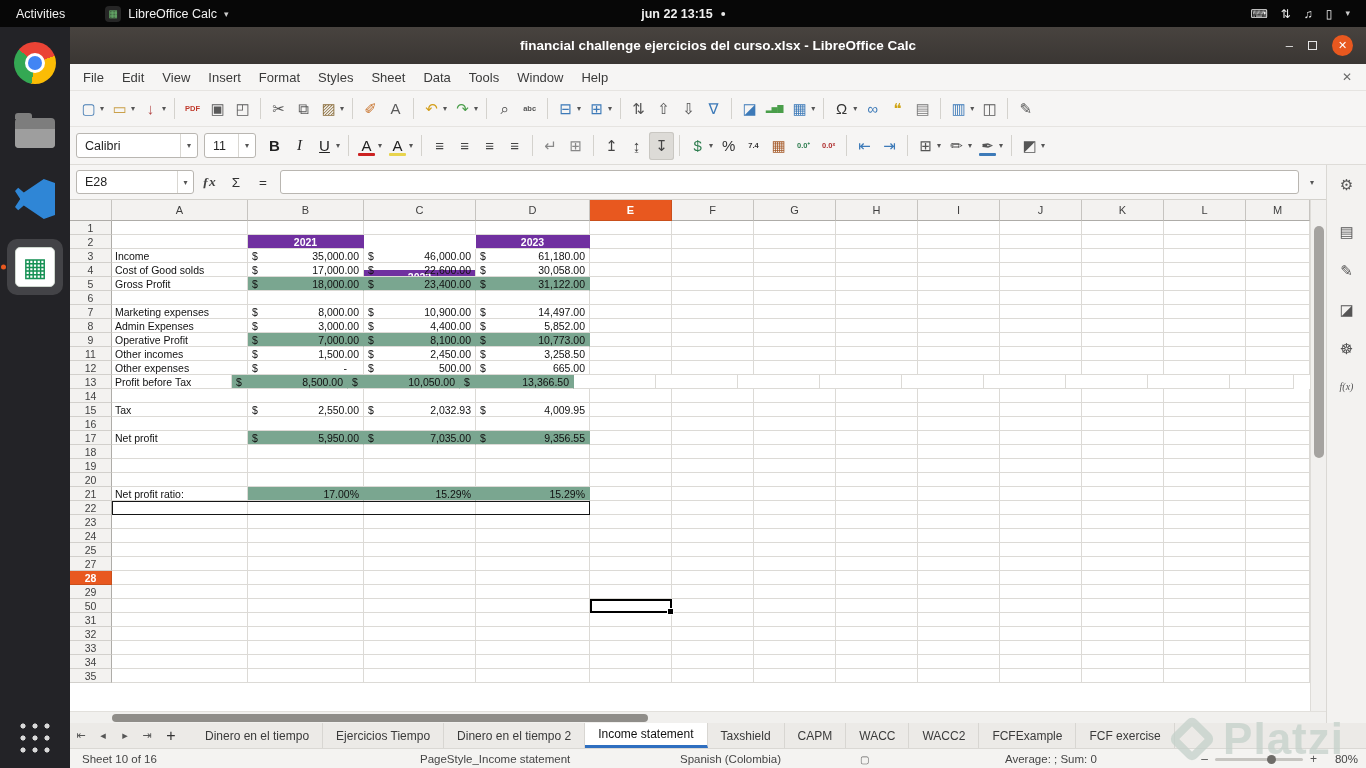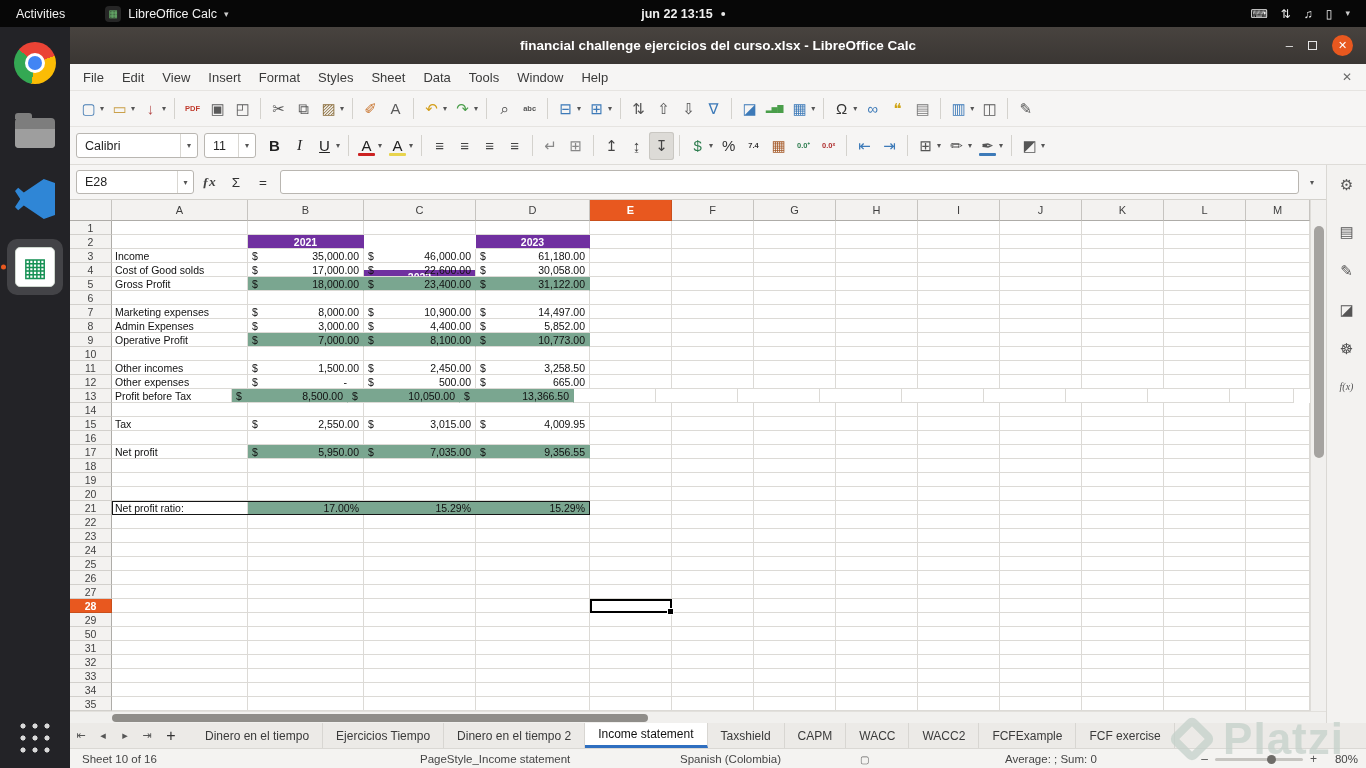--- a/index.html
+++ b/index.html
@@ -681,36 +681,20 @@
           <div class="gcell" style="width: 82px;"></div>
           <div class="gcell" style="width: 82px;"></div>
           <div class="gcell" style="width: 82px;"></div>
           <div class="gcell" style="width: 82px;"></div>
           <div class="gcell" style="width: 82px;"></div>
           <div class="gcell" style="width: 82px;"></div>
           <div class="gcell" style="width: 82px;"></div>
           <div class="gcell" style="width: 64px;"></div>
         </div>
         <div class="grow">
-          <div class="grh">10</div>
-          <div class="gcell" style="width: 136px;"></div>
-          <div class="gcell" style="width: 116px;"></div>
-          <div class="gcell" style="width: 112px;"></div>
-          <div class="gcell" style="width: 114px;"></div>
-          <div class="gcell" style="width: 82px;"></div>
-          <div class="gcell" style="width: 82px;"></div>
-          <div class="gcell" style="width: 82px;"></div>
-          <div class="gcell" style="width: 82px;"></div>
-          <div class="gcell" style="width: 82px;"></div>
-          <div class="gcell" style="width: 82px;"></div>
-          <div class="gcell" style="width: 82px;"></div>
-          <div class="gcell" style="width: 82px;"></div>
-          <div class="gcell" style="width: 64px;"></div>
-        </div>
-        <div class="grow">
           <div class="grh">11</div>
           <div class="gcell lbl" style="width: 136px;">Other incomes</div>
           <div class="gcell cur" style="width: 116px;">
             <span class="sym">$</span>
             <span class="val">1,500.00</span>
           </div>
           <div class="gcell cur" style="width: 112px;">
             <span class="sym">$</span>
             <span class="val">2,450.00</span>
           </div>
@@ -796,21 +780,21 @@
         </div>
         <div class="grow">
           <div class="grh">15</div>
           <div class="gcell lbl" style="width: 136px;">Tax</div>
           <div class="gcell cur" style="width: 116px;">
             <span class="sym">$</span>
             <span class="val">2,550.00</span>
           </div>
           <div class="gcell cur" style="width: 112px;">
             <span class="sym">$</span>
-            <span class="val">3,015.00</span>
+            <span class="val">2,032.93</span>
           </div>
           <div class="gcell cur" style="width: 114px;">
             <span class="sym">$</span>
             <span class="val">4,009.95</span>
           </div>
           <div class="gcell" style="width: 82px;"></div>
           <div class="gcell" style="width: 82px;"></div>
           <div class="gcell" style="width: 82px;"></div>
           <div class="gcell" style="width: 82px;"></div>
           <div class="gcell" style="width: 82px;"></div>
@@ -967,36 +951,20 @@
           <div class="gcell" style="width: 82px;"></div>
           <div class="gcell" style="width: 82px;"></div>
           <div class="gcell" style="width: 82px;"></div>
           <div class="gcell" style="width: 82px;"></div>
           <div class="gcell" style="width: 82px;"></div>
           <div class="gcell" style="width: 82px;"></div>
           <div class="gcell" style="width: 64px;"></div>
         </div>
         <div class="grow">
           <div class="grh">25</div>
-          <div class="gcell" style="width: 136px;"></div>
-          <div class="gcell" style="width: 116px;"></div>
-          <div class="gcell" style="width: 112px;"></div>
-          <div class="gcell" style="width: 114px;"></div>
-          <div class="gcell" style="width: 82px;"></div>
-          <div class="gcell" style="width: 82px;"></div>
-          <div class="gcell" style="width: 82px;"></div>
-          <div class="gcell" style="width: 82px;"></div>
-          <div class="gcell" style="width: 82px;"></div>
-          <div class="gcell" style="width: 82px;"></div>
-          <div class="gcell" style="width: 82px;"></div>
-          <div class="gcell" style="width: 82px;"></div>
-          <div class="gcell" style="width: 64px;"></div>
-        </div>
-        <div class="grow">
-          <div class="grh">26</div>
           <div class="gcell" style="width: 136px;"></div>
           <div class="gcell" style="width: 116px;"></div>
           <div class="gcell" style="width: 112px;"></div>
           <div class="gcell" style="width: 114px;"></div>
           <div class="gcell" style="width: 82px;"></div>
           <div class="gcell" style="width: 82px;"></div>
           <div class="gcell" style="width: 82px;"></div>
           <div class="gcell" style="width: 82px;"></div>
           <div class="gcell" style="width: 82px;"></div>
           <div class="gcell" style="width: 82px;"></div>

